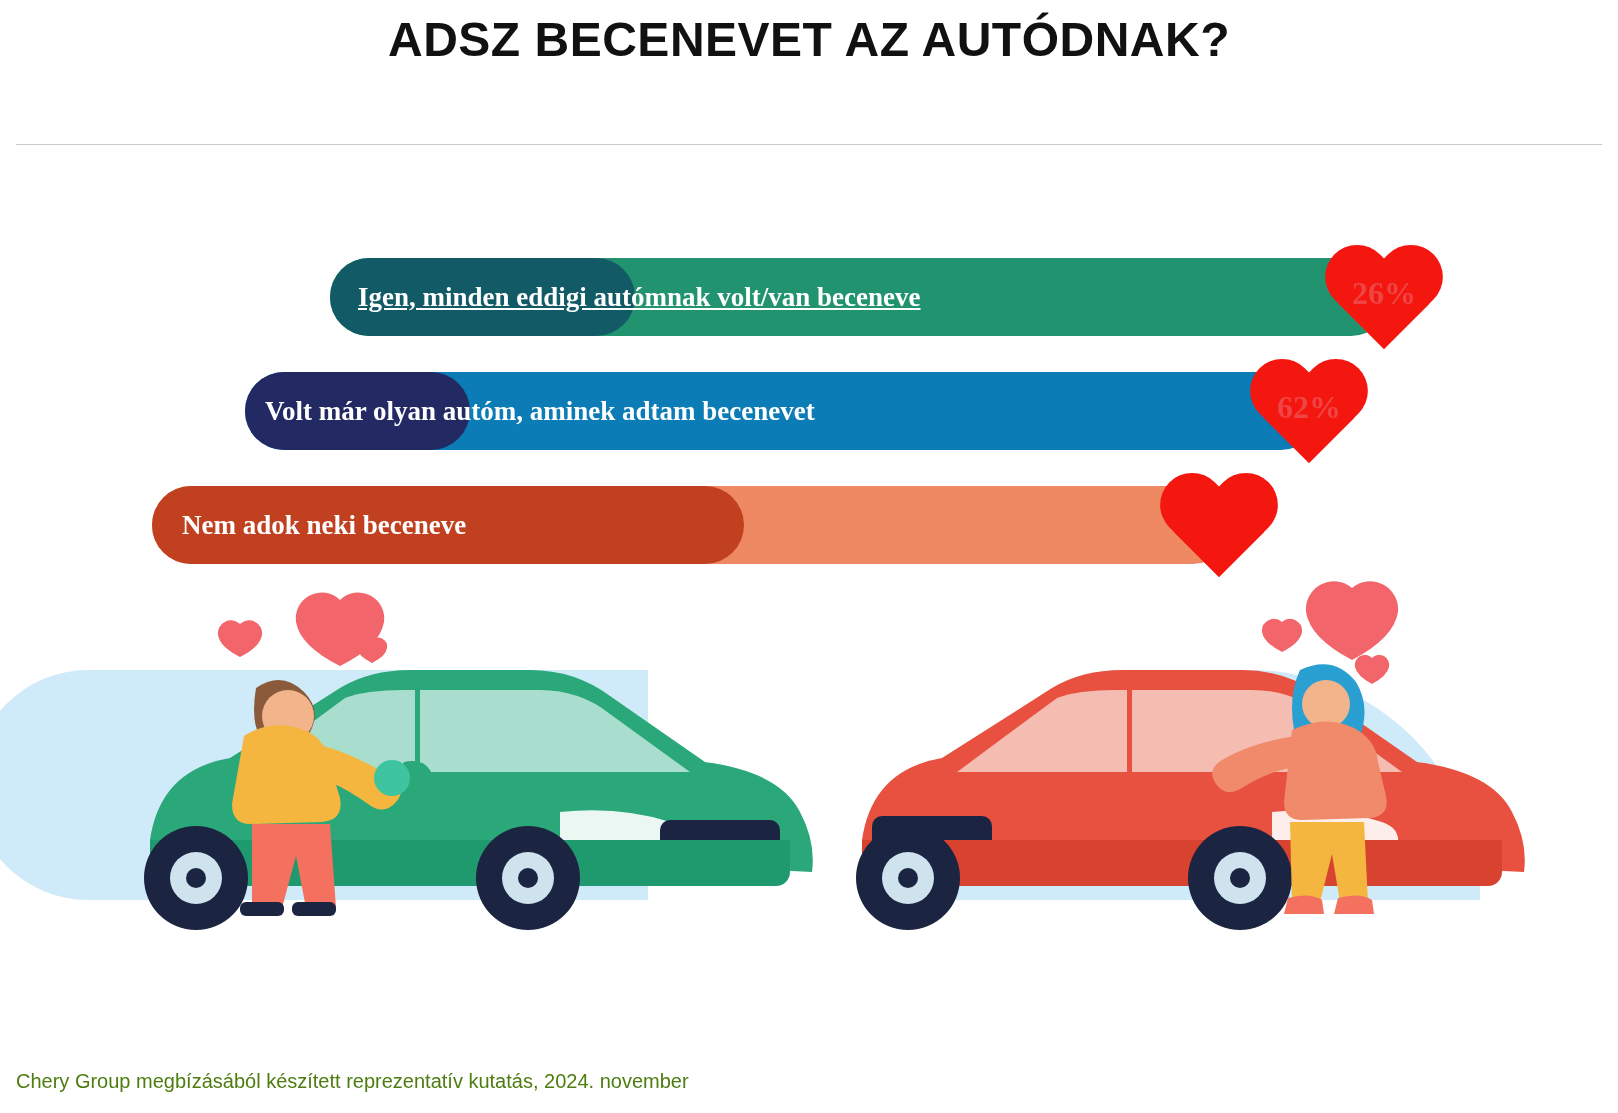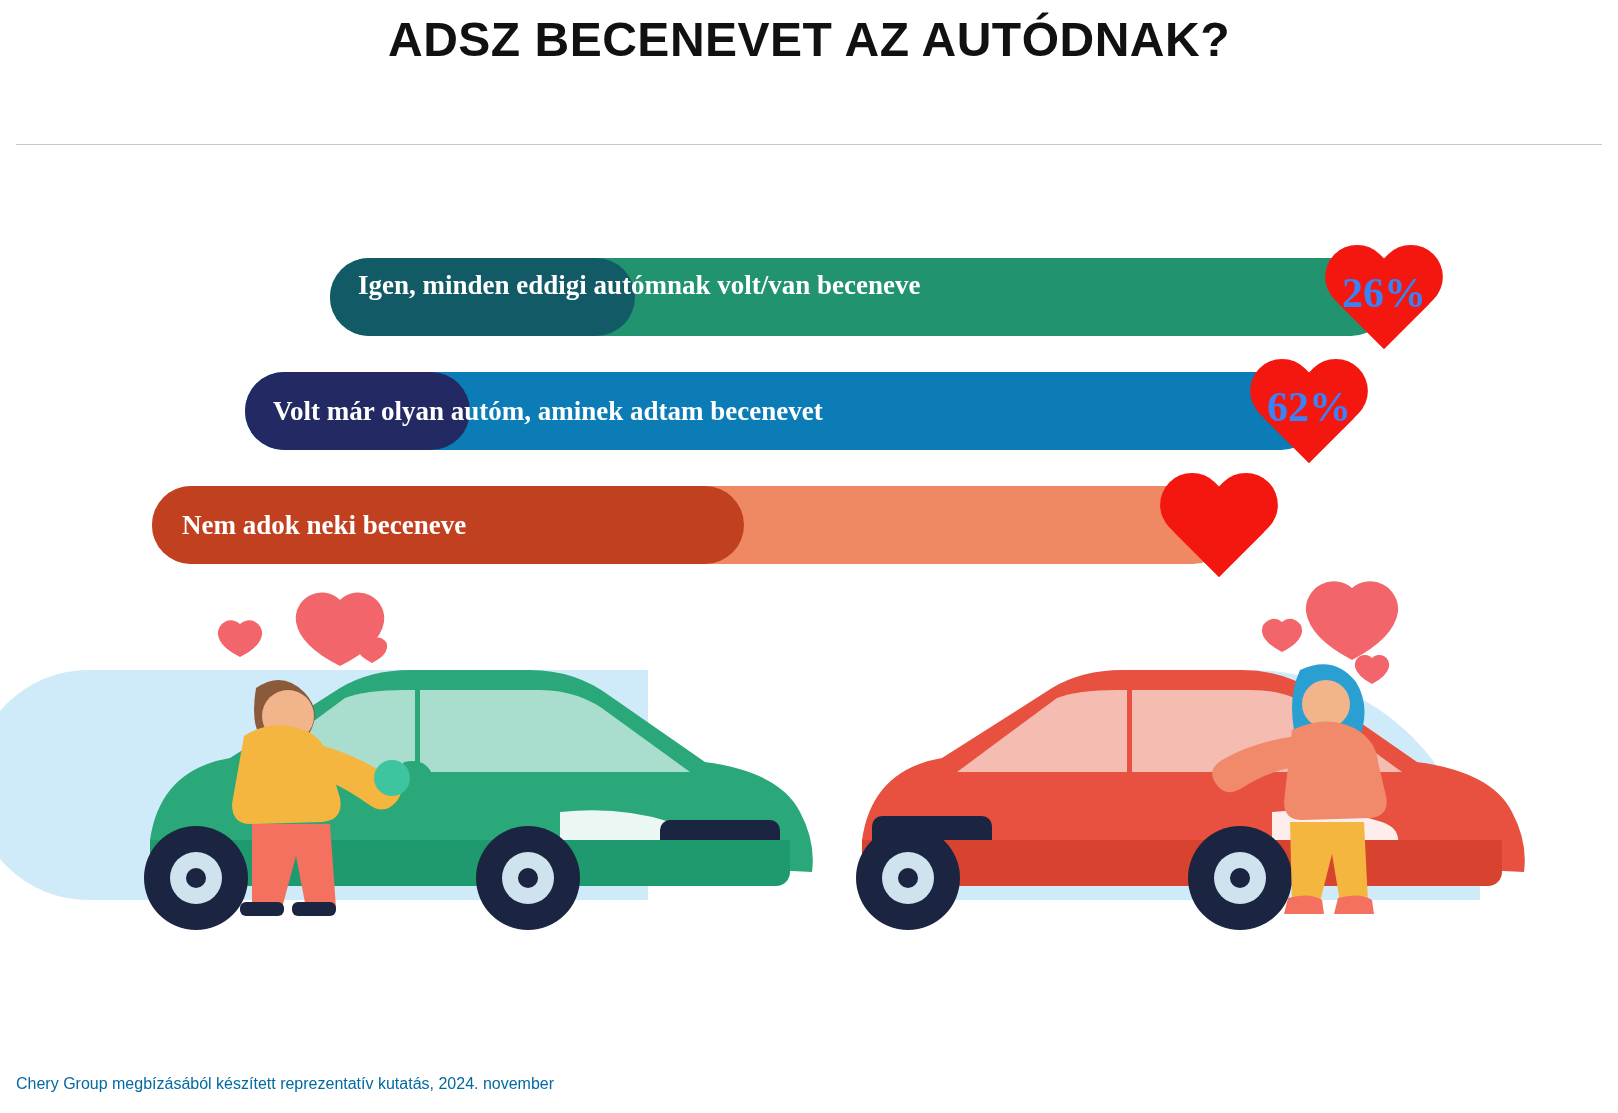--- a/index.html
+++ b/index.html
@@ -112,67 +112,67 @@
   }
   .heart .val {
     position: absolute;
     top: 0;
     left: 0;
     width: 128px;
     height: 100px;
     display: flex;
     align-items: center;
     justify-content: center;
-    color: #3b82f6;
+    color: #ef4444;
     font-family: "Liberation Serif", serif;
     font-weight: bold;
-    font-size: 42px;
+    font-size: 32px;
     z-index: 3;
   }
 
   
   .illustration {
     position: absolute;
     top: 540px;
     left: 0;
     width: 1618px;
     height: 430px;
   }
 
   
   .footer {
     position: absolute;
     left: 16px;
     bottom: 20px;
-    font-size: 16px;
-    color: #0369a1;
+    font-size: 20px;
+    color: #4d7c0f;
   }
 </style>
 </head>
 <body>
 
 <div class="title">ADSZ BECENEVET AZ AUTÓDNAK?</div>
 <div class="rule"></div>
 
 <div class="chart">
 
   <div class="bar-row r0">
     <div class="bar-light" style="left:330px; width:1060px; background:#21946f;"></div>
     <div class="bar-dark" style="left:330px; width:305px; background:#115a66;"></div>
-    <div class="bar-label" style="position:absolute; left:358px; top:12px;">Igen, minden eddigi autómnak volt/van beceneve</div>
+    <div class="bar-label" style="position:absolute; left:358px; top:24px;text-decoration:underline;">Igen, minden eddigi autómnak volt/van beceneve</div>
     <div class="heart" style="left:1320px; top:-15px;">
       <div class="shape"></div>
       <div class="val">26%</div>
     </div>
   </div>
 
   <div class="bar-row r1">
     <div class="bar-light" style="left:245px; width:1075px; background:#0b7cb5;"></div>
     <div class="bar-dark" style="left:245px; width:225px; background:#232a63;"></div>
-    <div class="bar-label" style="position:absolute; left:273px; top:24px;font-family:Liberation Serif, serif;">Volt már olyan autóm, aminek adtam becenevet</div>
+    <div class="bar-label" style="position:absolute; left:265px; top:24px;font-family:Liberation Serif, serif;">Volt már olyan autóm, aminek adtam becenevet</div>
     <div class="heart" style="left:1245px; top:-15px;">
       <div class="shape"></div>
       <div class="val">62%</div>
     </div>
   </div>
 
   <div class="bar-row r2">
     <div class="bar-light" style="left:152px; width:1080px; background:#ef8964;"></div>
     <div class="bar-dark" style="left:152px; width:592px; background:#c0401f;"></div>
     <div class="bar-label" style="position:absolute; left:182px; top:24px;">Nem adok neki beceneve</div>

